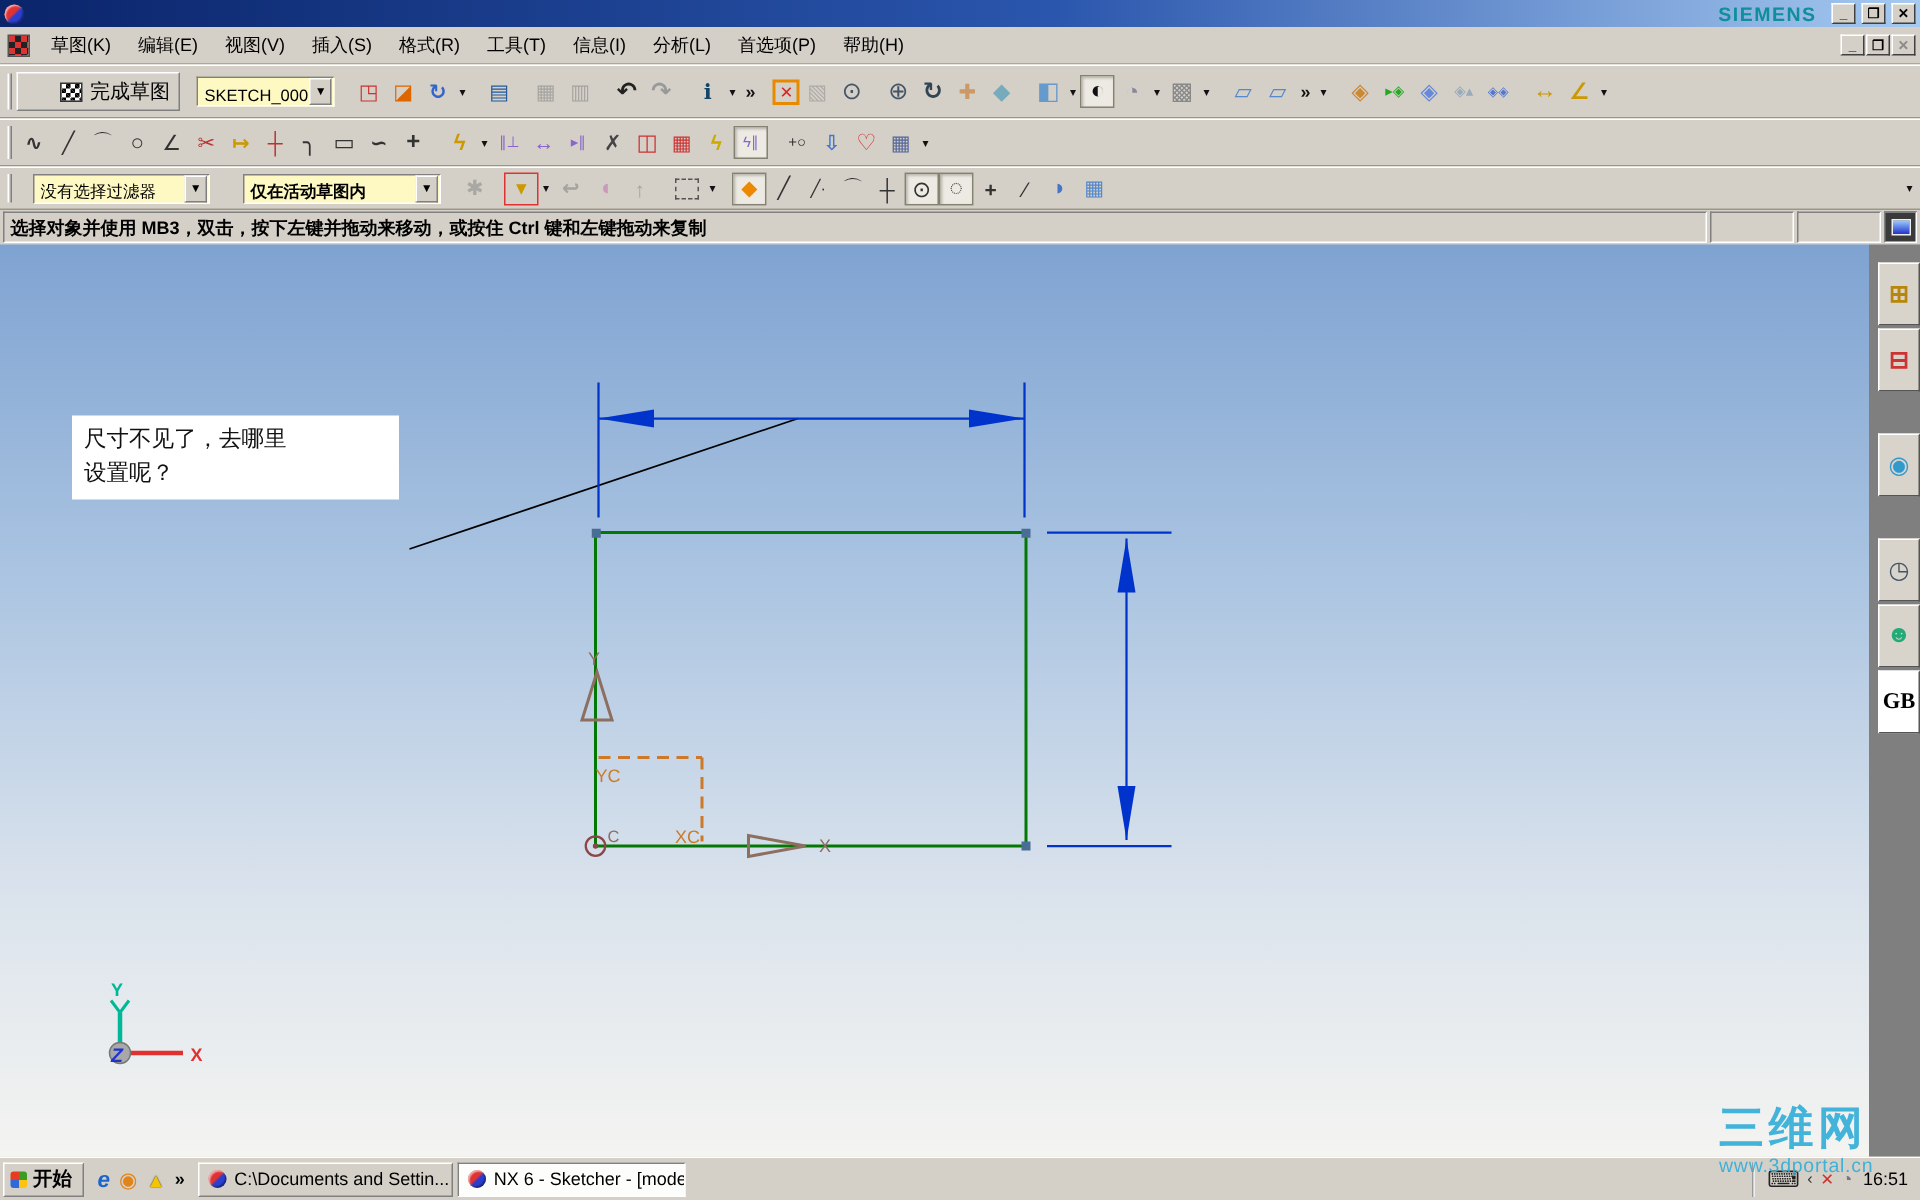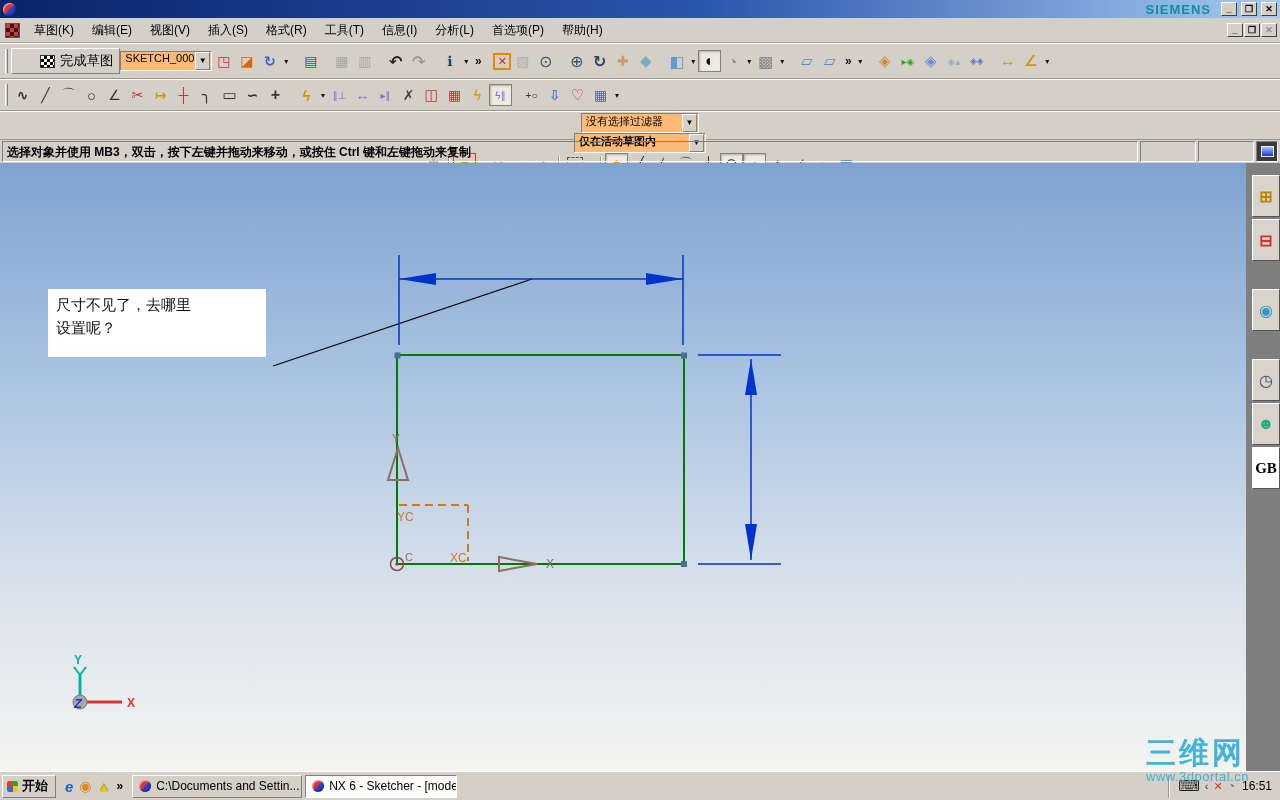--- a/index.html
+++ b/index.html
@@ -24,34 +24,34 @@
     linear-gradient(45deg,#222 25%,transparent 25%,transparent 75%,#222 75%),
     linear-gradient(45deg,#222 25%,#d33 25%,#d33 75%,#222 75%);
     background-size:8px 8px;background-position:0 0,4px 4px;border:1px solid #555;}
   .menu-item{padding:3px 9px;cursor:default;}
   #menubar .child-ctl{margin-left:auto;display:flex;gap:1px;}
 
   
   .toolbar{background:#d4d0c8;display:flex;align-items:center;padding:1px 2px;border-top:1px solid #fff;border-bottom:1px solid #9b9788;}
   #tb-main{height:36px;}
   #tb-sketch{height:32px;}
-  #tb-filter{height:29px;flex-direction:column;}
+  #tb-filter{height:29px;}
   .grip{width:3px;height:76%;border-left:1px solid #fff;border-right:1px solid #808080;margin:0 3px;}
   .tbsep{width:2px;height:72%;border-left:1px solid #9b9788;border-right:1px solid #fff;margin:0 3px;}
   .tbi{width:23px;height:22px;display:flex;align-items:center;justify-content:center;font-size:14px;flex:none;cursor:default;}
   .tbi.on{border:1px solid #848270;background:#eceae2;box-shadow:inset 1px 1px 2px rgba(0,0,0,.25);}
   .tbdd{width:10px;font-size:8px;color:#111;text-align:center;flex:none;cursor:default;}
   .tbov{width:14px;font-weight:bold;font-size:12px;color:#111;text-align:center;flex:none;cursor:default;}
 
   .finish-btn{display:flex;align-items:center;gap:5px;padding:2px 6px;height:26px;cursor:default;}
   .flag{width:15px;height:13px;border:1px solid #333;background:
     linear-gradient(45deg,#000 25%,transparent 25%,transparent 75%,#000 75%),
     linear-gradient(45deg,#000 25%,#fff 25%,#fff 75%,#000 75%);
     background-size:6px 6px;background-position:0 0,3px 3px;}
-  .combo{display:flex;align-items:flex-start;background:#fdba74;height:20px;margin:0 0;}
+  .combo{display:flex;align-items:flex-end;background:#fef9c3;height:20px;margin:0 11px;}
   .combo .val{padding:0 4px;font-size:11px;white-space:nowrap;overflow:hidden;}
   .combo .dd-btn{width:15px;height:18px;background:#d4d0c8;border:1px solid;border-color:#fff #808080 #808080 #fff;
     font-size:8px;text-align:center;line-height:16px;margin-right:1px;flex:none;}
 
   
   .ic-reattach-sketch::before{content:"◳";color:#c33;}
   .ic-orient-view-to-sketch::before{content:"◪";color:#d60;}
   .ic-update-model::before{content:"↻";color:#36c;font-weight:bold;}
   .ic-save::before{content:"▤";color:#235a9e;}
   .ic-copy{opacity:.5;} .ic-copy::before{content:"▦";color:#777;}
@@ -129,21 +129,21 @@
   #statusbar .prompt{flex:1;font-weight:bold;font-size:12px;padding:2px 4px;white-space:nowrap;overflow:hidden;}
   #statusbar .cell{width:56px;}
   #statusbar .icon-cell{width:22px;display:flex;align-items:center;justify-content:center;background:#3a3a3a;}
   .mini-screen{width:13px;height:11px;background:linear-gradient(180deg,#9cf,#23c);border:1px solid #eee;}
 
   
   #main{display:flex;height:608px;}
   #canvas{position:relative;flex:1;overflow:hidden;
     background:linear-gradient(180deg,#7fa3d1 0%,#a9c3e1 35%,#d9e2ec 70%,#f4f4f1 100%);}
   #canvas svg{position:absolute;left:0;top:0;width:100%;height:100%;}
-  .note-box{position:absolute;left:48px;top:126px;width:218px;height:68px;background:#fff;
+  .note-box{position:absolute;left:48px;top:114px;width:218px;height:56px;background:#fff;
     padding:5px 8px;font-size:15px;line-height:1.5;color:#111;z-index:5;}
 
   
   #resourcebar{width:34px;background:#7f7f7f;display:flex;flex-direction:column;align-items:flex-end;padding-left:2px;}
   .rb-btn{width:28px;height:42px;background:#d8d4cb;border:1px solid;border-color:#fff #555 #555 #fff;
     display:flex;align-items:center;justify-content:center;font-size:16px;margin-top:2px;cursor:default;}
   .rb-assembly::before{content:"⊞";color:#b8860b;font-weight:bold;}
   .rb-constraint::before{content:"⊟";color:#c33;font-weight:bold;}
   .rb-internet::before{content:"◉";color:#39c;}
   .rb-history::before{content:"◷";color:#456;}

